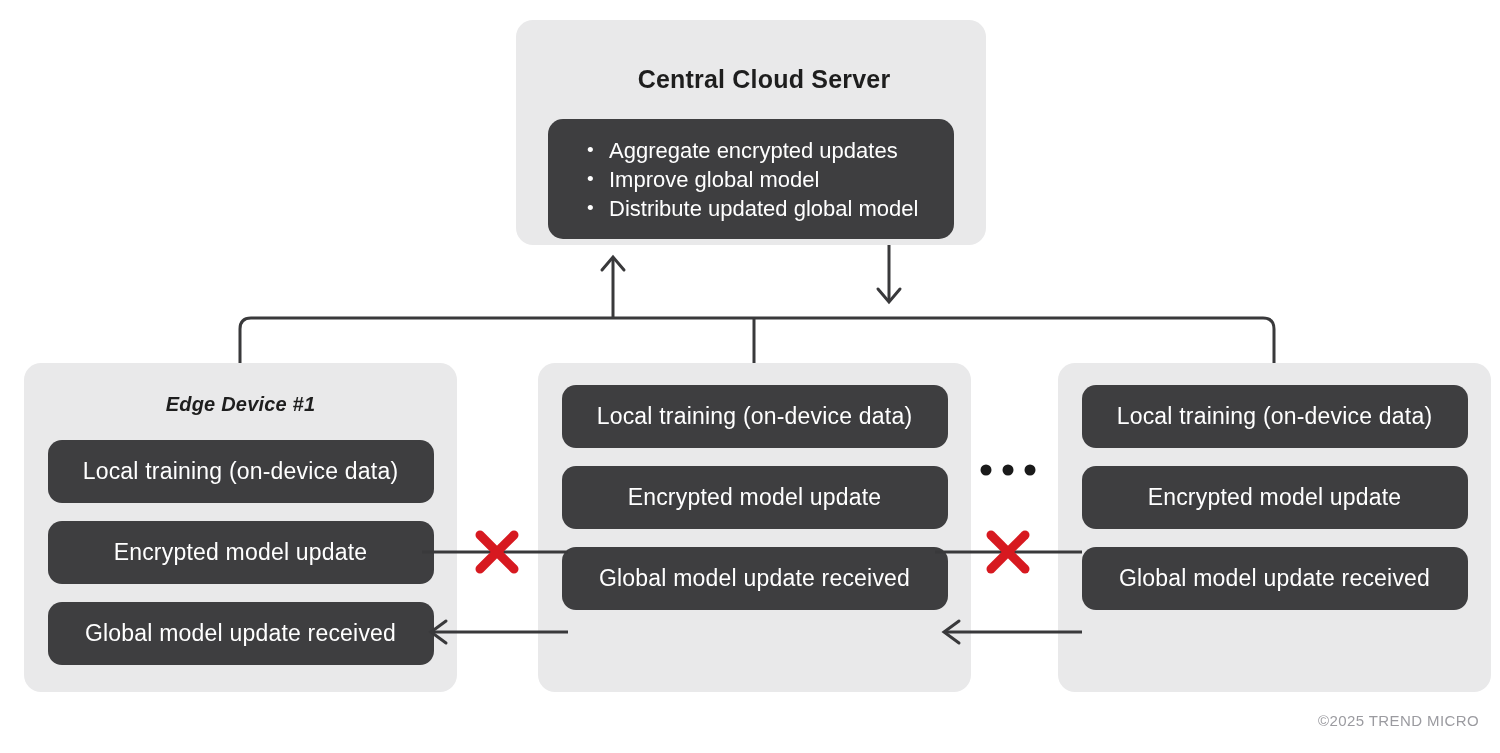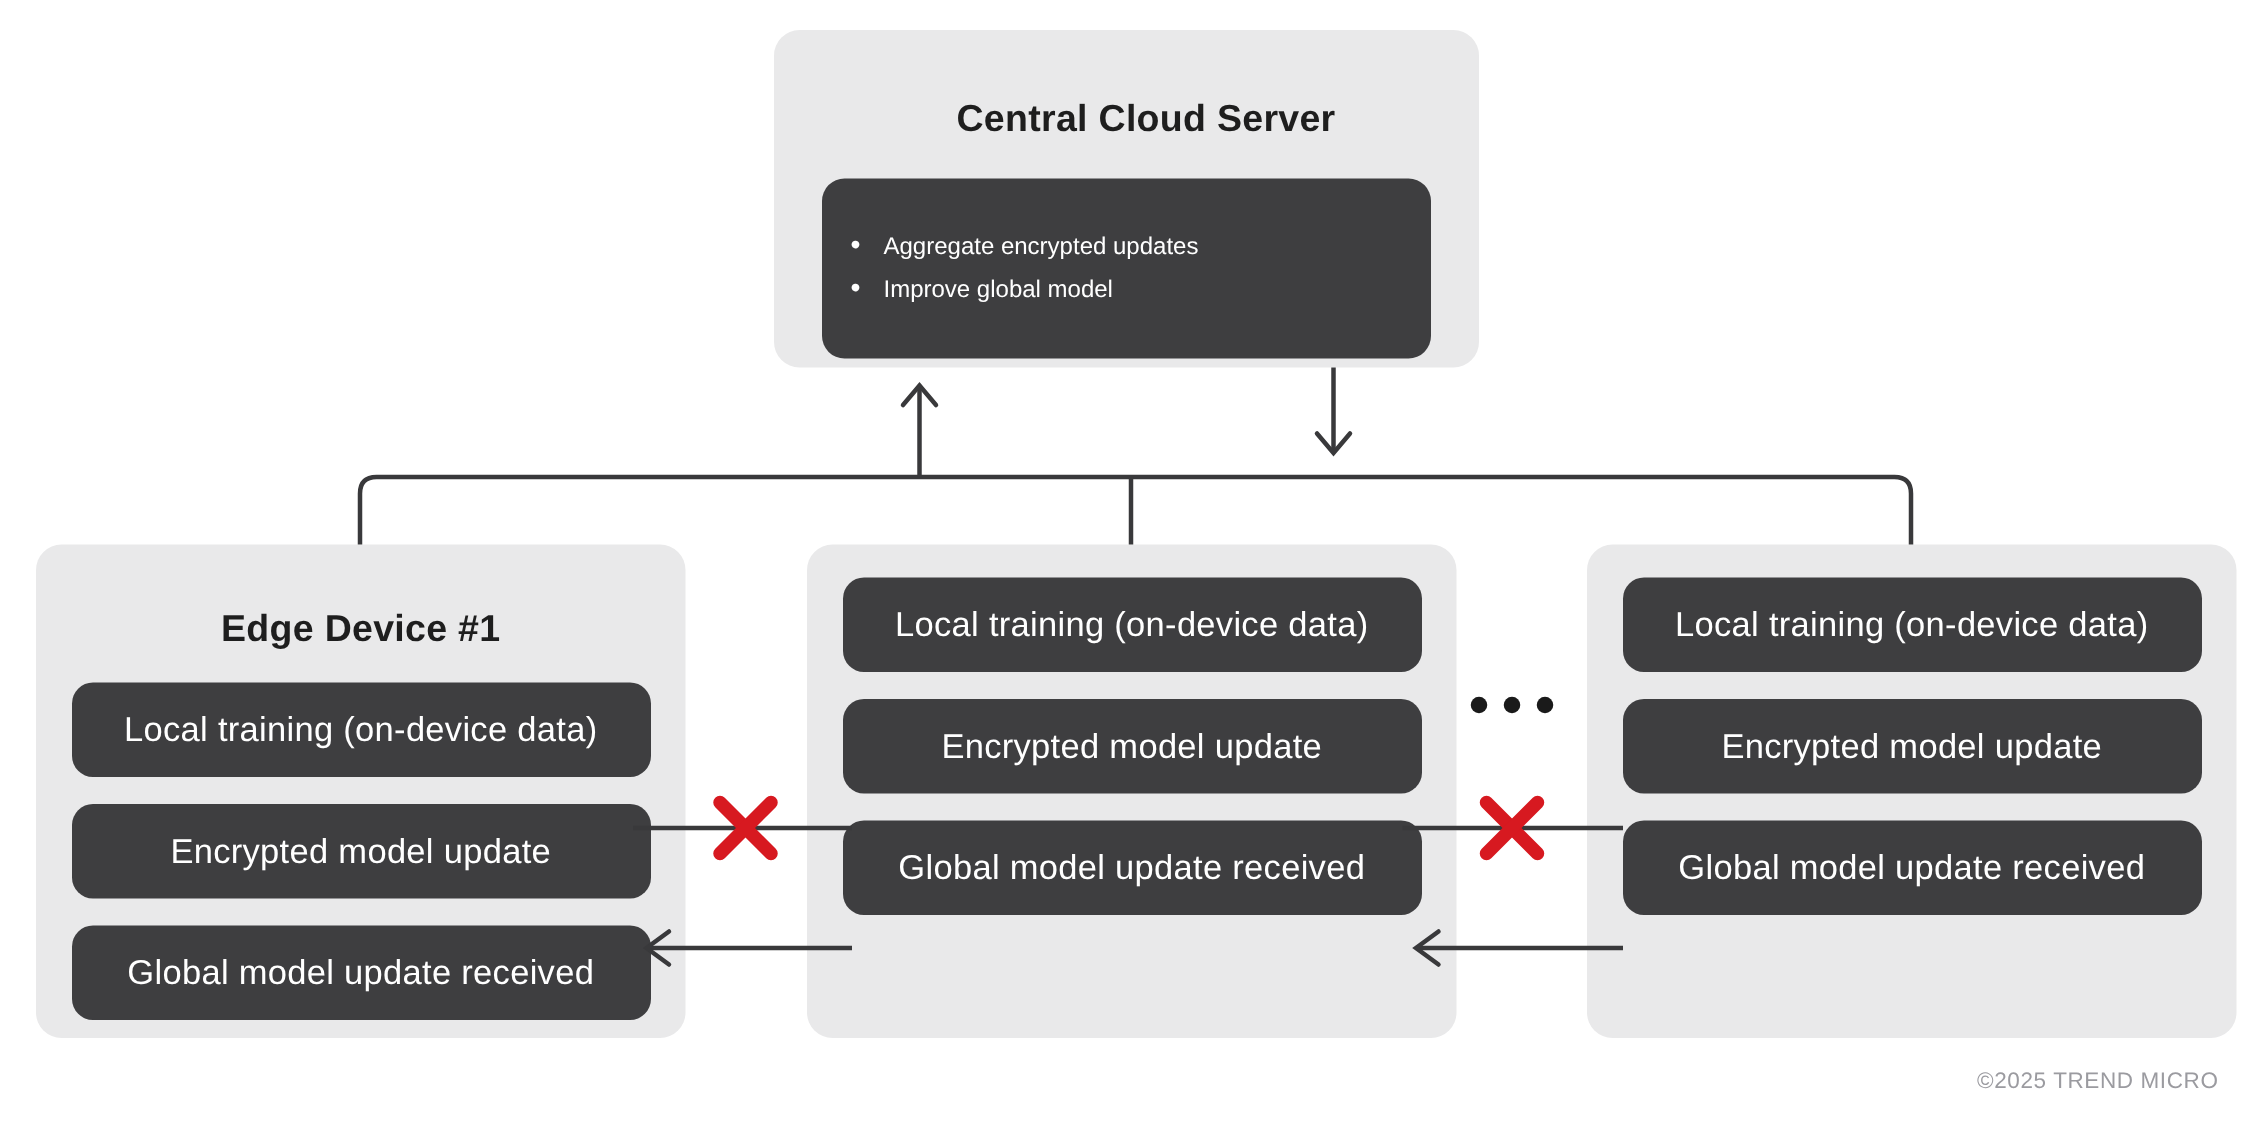--- a/index.html
+++ b/index.html
@@ -39,34 +39,34 @@
   .cloud{left:516px;top:20px;width:470px;height:225px;}
   .cloud h2{margin-top:45px;font-size:25px;line-height:28px;padding-left:26px;}
   .cloud-box{
     width:406px;height:120px;
     margin:26px auto 0;
     background:var(--pill-bg);
     border-radius:15px;
     display:flex;align-items:center;
     color:var(--pill-text);
   }
-  .cloud-box ul{list-style:none;font-size:16px;line-height:29px;padding-left:16px;}
+  .cloud-box ul{list-style:none;font-size:22px;line-height:29px;padding-left:36px;}
   .cloud-box li{position:relative;padding-left:25px;}
   .cloud-box li::before{
     content:"\2022";
     position:absolute;left:3px;top:-1px;
     font-size:19px;
   }
 
   
   .device{top:363px;width:433px;height:329px;}
   .device-1{left:24px;}
   .device-2{left:538px;}
   .device-n{left:1058px;}
-  .device h2{margin-top:42px;font-size:25px;line-height:28px;height:28px;}
+  .device h2{margin-top:27px;font-size:20px;line-height:28px;height:28px;font-style:italic;}
   .pill{
     width:386px;height:63px;
     margin:18px auto 0;
     background:var(--pill-bg);
     border-radius:14px;
     display:flex;align-items:center;justify-content:center;
     color:var(--pill-text);
     font-size:23px;
     letter-spacing:.2px;
     white-space:nowrap;
@@ -96,20 +96,21 @@
 <body>
 
 <div class="canvas">
 
   <section class="panel cloud">
     <h2>Central Cloud Server</h2>
     <div class="cloud-box">
       <ul>
         <li>Aggregate encrypted updates</li>
         <li>Improve global model</li>
+        <li>Distribute updated global model</li>
       </ul>
     </div>
   </section>
 
   <section class="panel device device-1">
     <h2>Edge Device #1</h2>
     <div class="pill first">Local training (on-device data)</div>
     <div class="pill">Encrypted model update</div>
     <div class="pill">Global model update received</div>
   </section>

